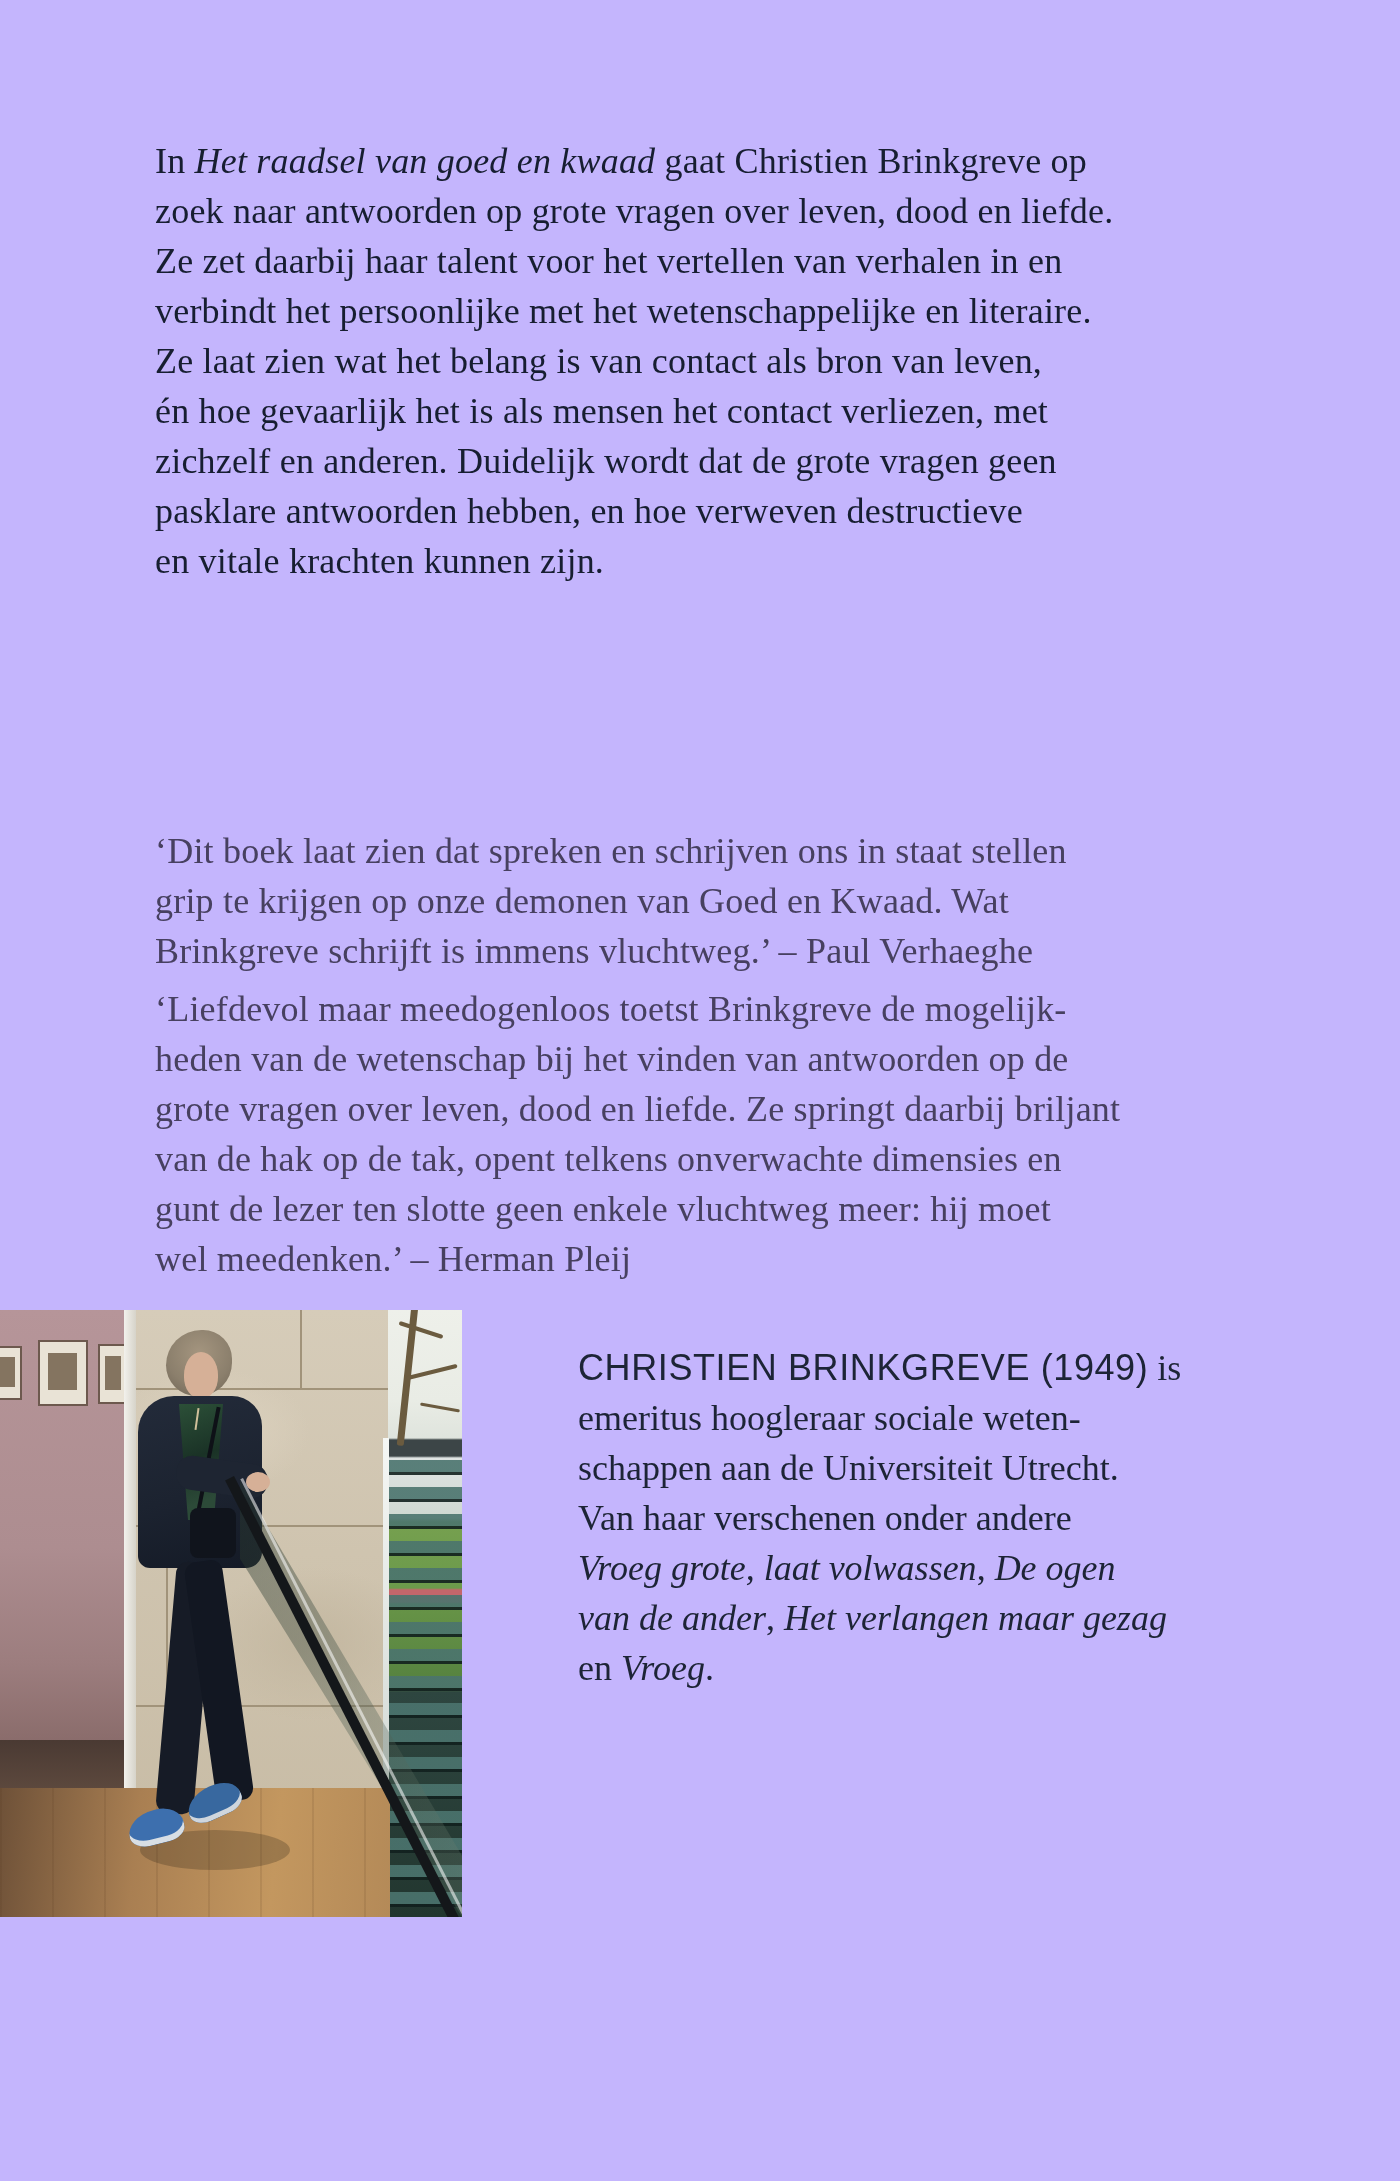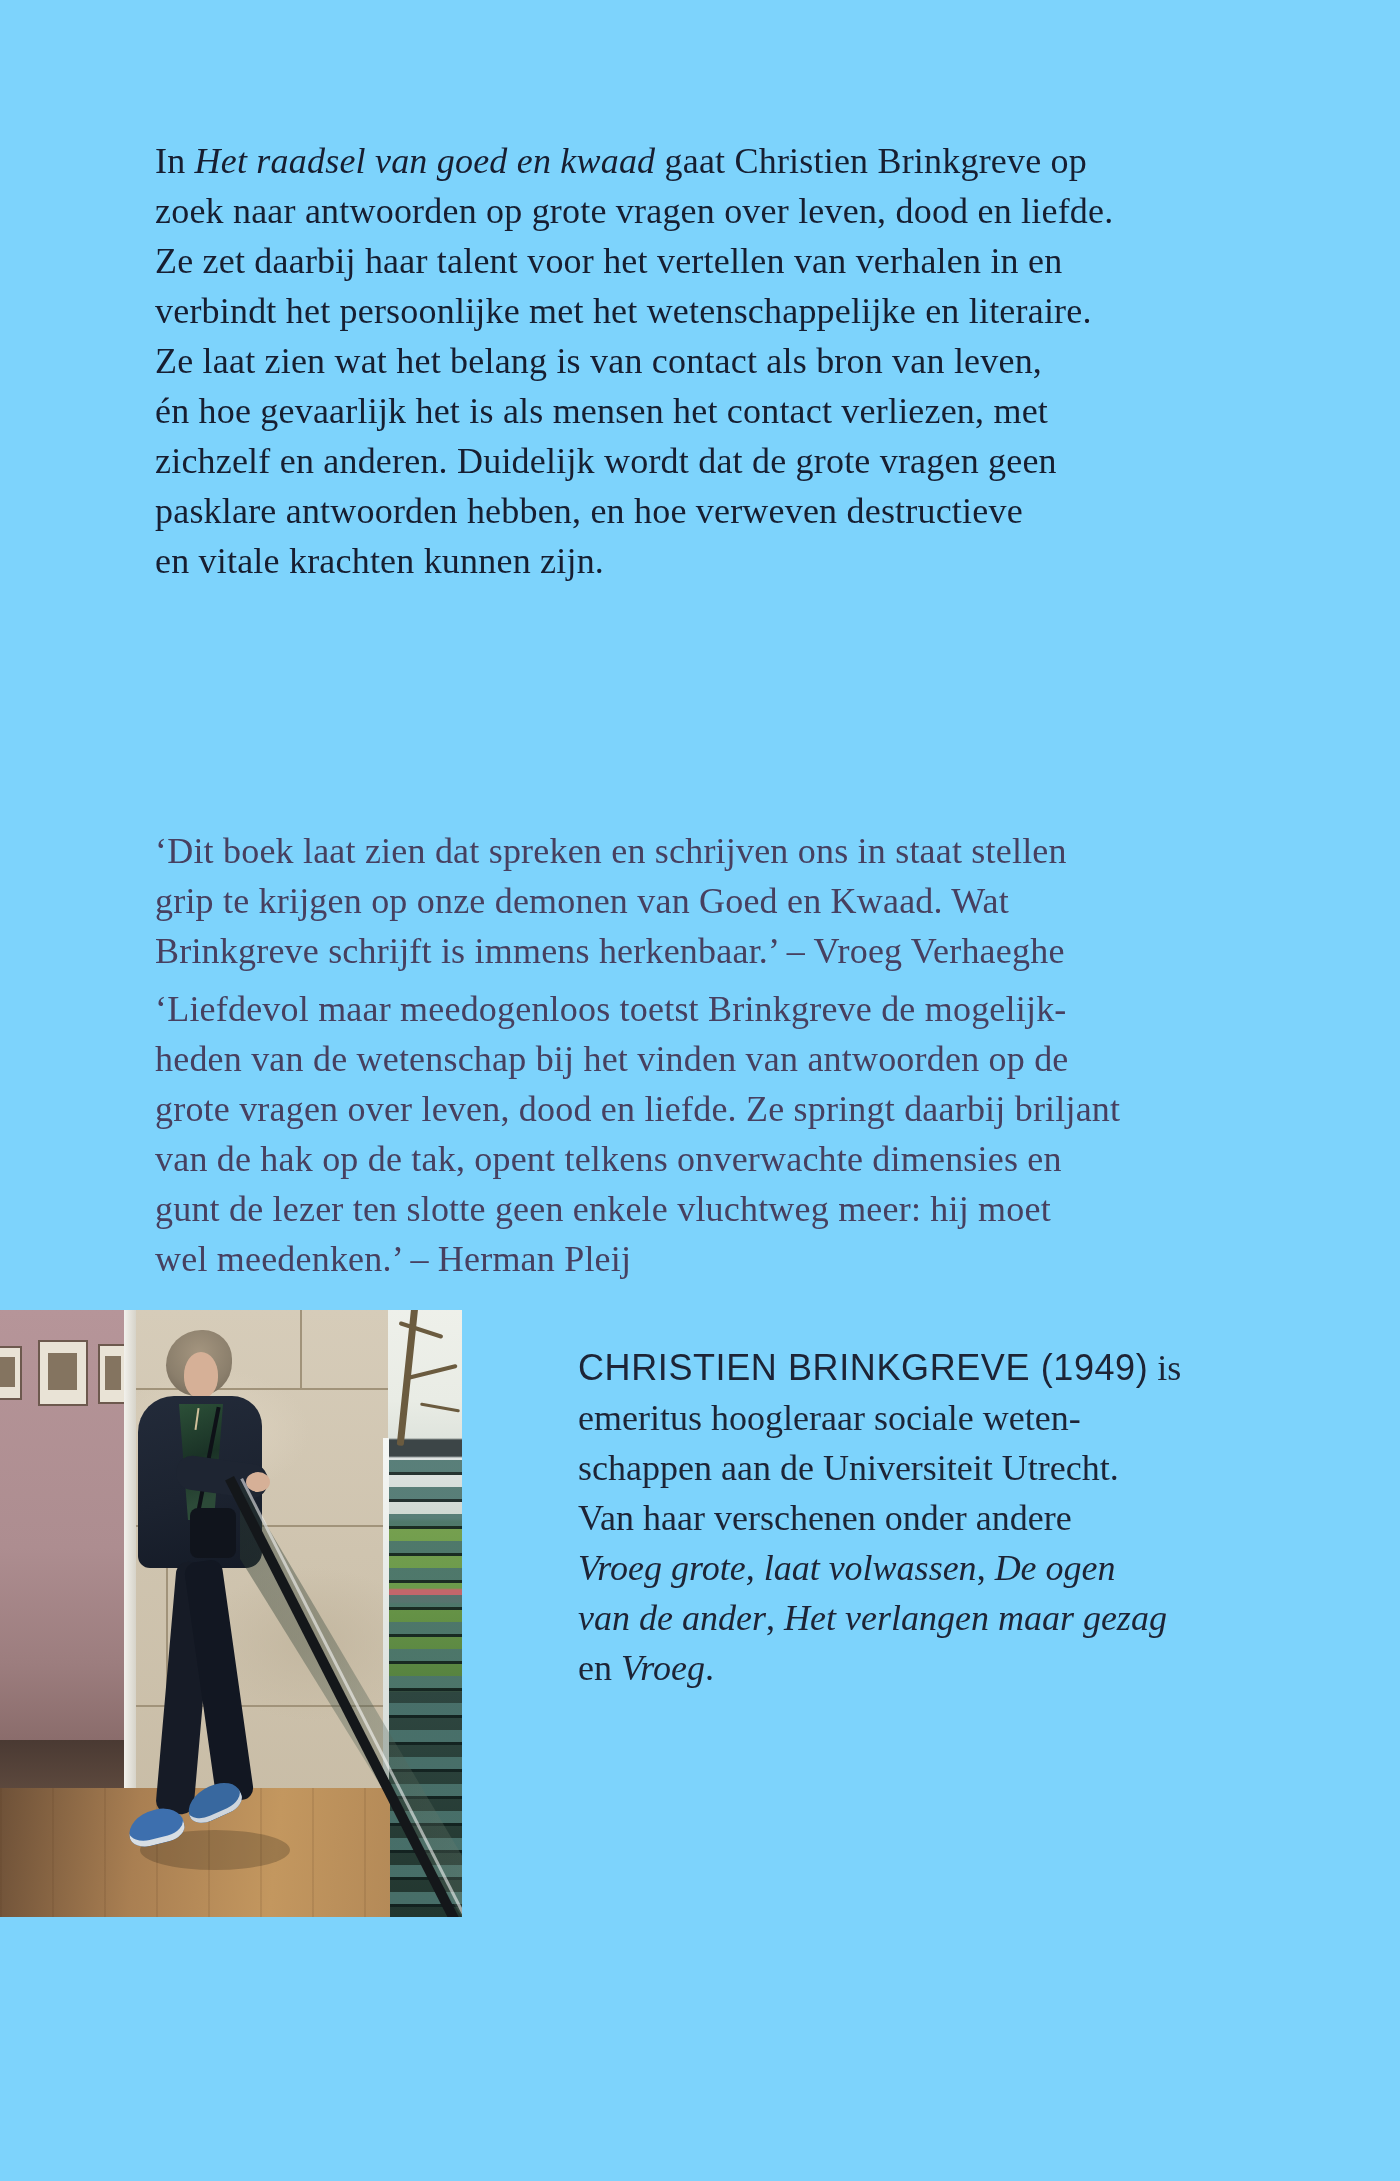--- a/index.html
+++ b/index.html
@@ -1,18 +1,18 @@
 <!DOCTYPE html>
 <html><head>
 <meta charset="utf-8">
 <style>
   html,body{margin:0;padding:0;background:#9aa4bd;}
   .page{
     position:relative;width:1400px;height:2181px;margin:0 auto;
-    background:#7dd3fc;overflow:hidden;
+    background:#c4b5fd;overflow:hidden;
     font-family:"Liberation Serif",serif;
   }
   .textblock{
     position:absolute;left:155px;width:1210px;
     font-size:36px;line-height:50px;white-space:pre-line;
     letter-spacing:0.2px;
   }
   .blurb{top:100px;color:#171e31;}
   .quote{color:#474060;}
   .q1{top:597px;}
@@ -138,21 +138,21 @@
 Ze zet daarbij haar talent voor het vertellen van verhalen in en
 verbindt het persoonlijke met het wetenschappelijke en literaire.
 Ze laat zien wat het belang is van contact als bron van leven,
 én hoe gevaarlijk het is als mensen het contact verliezen, met
 zichzelf en anderen. Duidelijk wordt dat de grote vragen geen
 pasklare antwoorden hebben, en hoe verweven destructieve
 en vitale krachten kunnen zijn.</span></p>
 
   <p class="textblock quote q2">‘Dit boek laat zien dat spreken en schrijven ons in staat stellen
 grip te krijgen op onze demonen van Goed en Kwaad. Wat
-Brinkgreve schrijft is immens herkenbaar.’ – Vroeg Verhaeghe</p>
+Brinkgreve schrijft is immens vluchtweg.’ – Paul Verhaeghe</p>
   <p class="textblock quote q3">‘Liefdevol maar meedogenloos toetst Brinkgreve de mogelijk-
 heden van de wetenschap bij het vinden van antwoorden op de
 grote vragen over leven, dood en liefde. Ze springt daarbij briljant
 van de hak op de tak, opent telkens onverwachte dimensies en
 gunt de lezer ten slotte geen enkele vluchtweg meer: hij moet
 wel meedenken.’ – Herman Pleij</p>
 
   <div class="photo" title="Christien Brinkgreve leunend tegen een stenen wand bij een glazen trapleuning">
     <div class="ph ph-gallery"></div>
     <div class="ph ph-frame f1">

